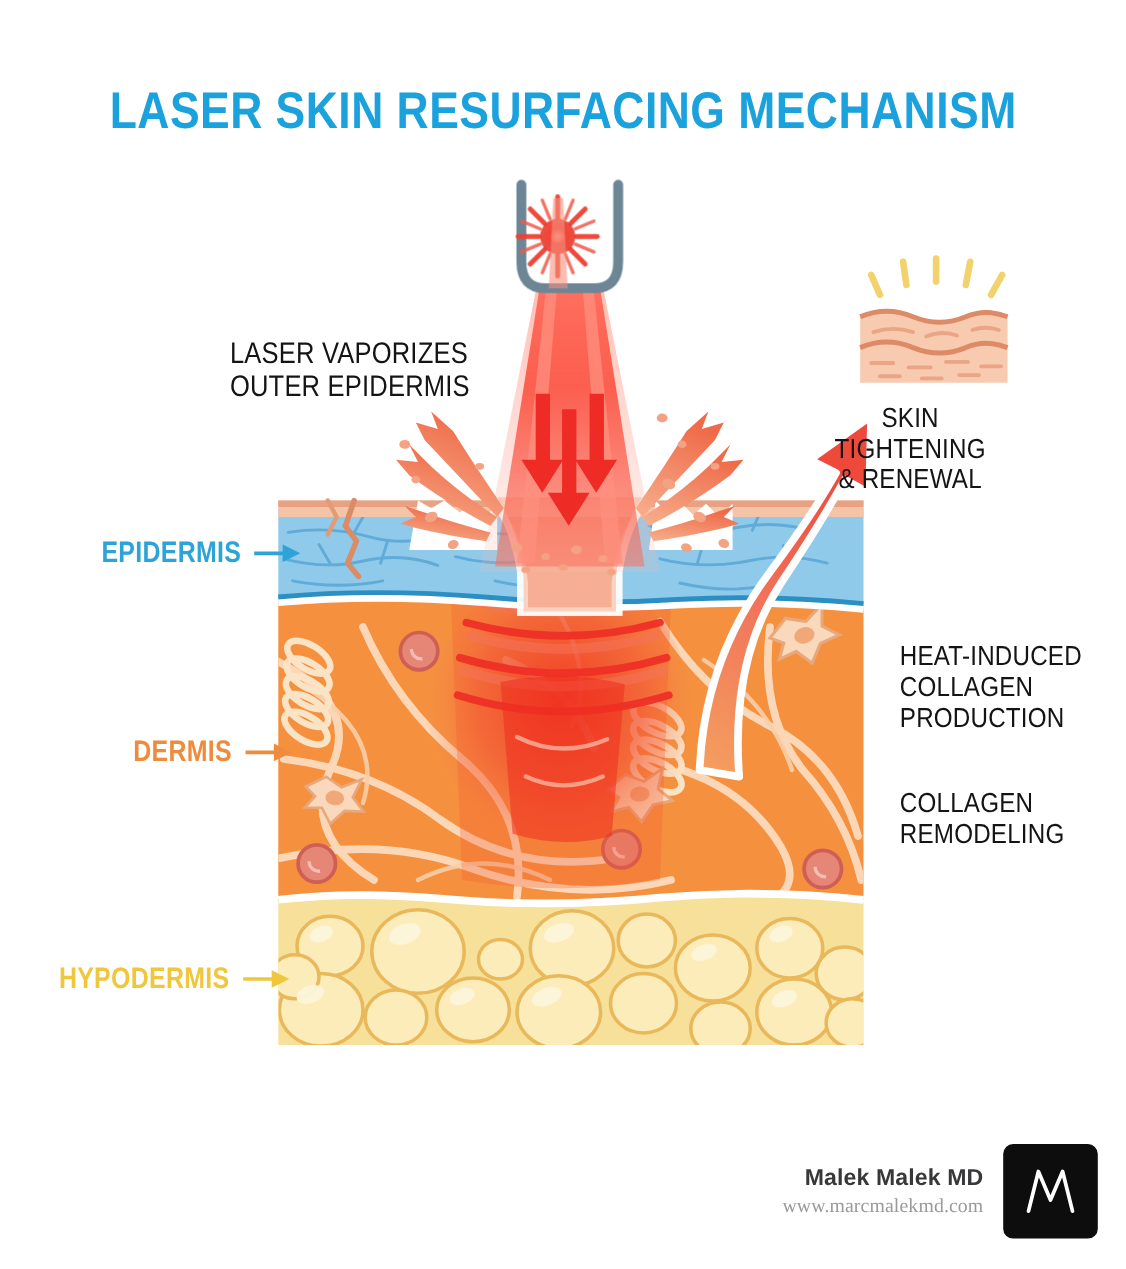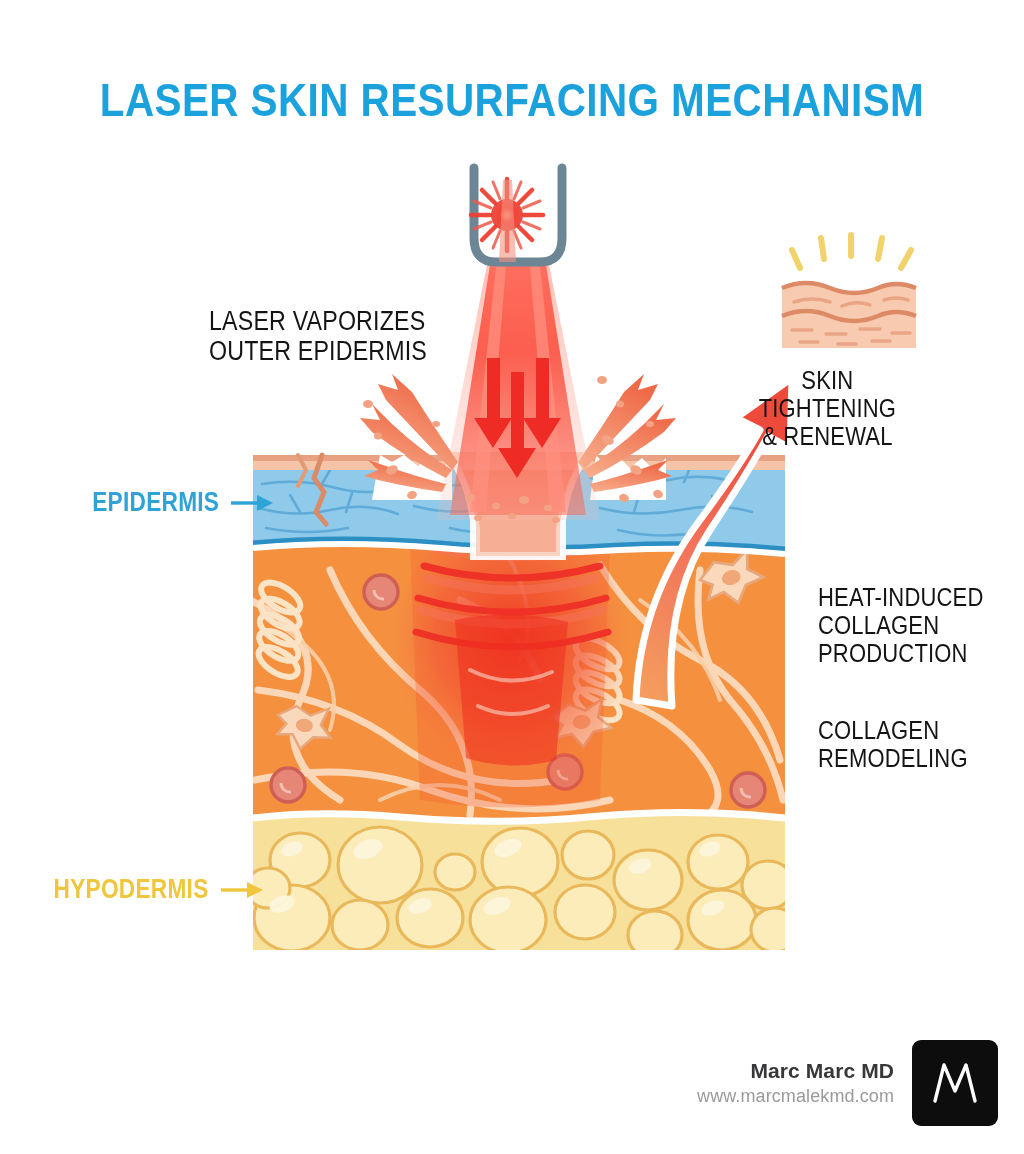--- a/index.html
+++ b/index.html
@@ -114,21 +114,21 @@
   }
   #footer-text { text-align: right; }
   #footer-name {
     font-family: "Liberation Sans", sans-serif;
     font-weight: bold;
     font-size: 21px;
     color: #38383a;
     letter-spacing: 0.1px;
   }
   #footer-url {
-    font-family: Liberation Sans, sans-serif;
+    font-family: Liberation Serif, serif;
     font-weight: normal;
     font-size: 18px;
     color: #9a9a9c;
     margin-top: 3px;
     letter-spacing: 0.1px;
   }
   #footer-logo {
     width: 86px;
     height: 86px;
     background: #0d0d0d;
@@ -506,20 +506,27 @@
   <div id="title" class="cond">LASER SKIN RESURFACING MECHANISM</div>
 
   <div class="layer-label" id="label-epidermis">
     <span class="txt">EPIDERMIS</span>
     <svg width="42" height="22" viewBox="0 0 42 22">
       <line x1="0" y1="11" x2="28" y2="11" stroke="#2ea3d8" stroke-width="3.4"></line>
       <path d="M26,3 L42,11 L26,19 Z" fill="#2ea3d8"></path>
     </svg>
   </div>
 
+  <div class="layer-label" id="label-dermis">
+    <span class="txt">DERMIS</span>
+    <svg width="42" height="22" viewBox="0 0 42 22">
+      <line x1="0" y1="11" x2="28" y2="11" stroke="#ef8b3c" stroke-width="3.4"></line>
+      <path d="M26,3 L42,11 L26,19 Z" fill="#ef8b3c"></path>
+    </svg>
+  </div>
 
   <div class="layer-label" id="label-hypodermis">
     <span class="txt">HYPODERMIS</span>
     <svg width="42" height="22" viewBox="0 0 42 22">
       <line x1="0" y1="11" x2="28" y2="11" stroke="#efc63c" stroke-width="3.4"></line>
       <path d="M26,3 L42,11 L26,19 Z" fill="#efc63c"></path>
     </svg>
   </div>
 
   <div class="callout" id="callout-vaporize">LASER VAPORIZES
@@ -530,21 +537,21 @@
 
   <div class="callout" id="callout-heat">HEAT-INDUCED
 COLLAGEN
 PRODUCTION</div>
 
   <div class="callout" id="callout-remodel">COLLAGEN
 REMODELING</div>
 
   <div id="footer">
     <div id="footer-text">
-      <div id="footer-name">Marc Marc MD</div>
+      <div id="footer-name">Malek Malek MD</div>
       <div id="footer-url">www.marcmalekmd.com</div>
     </div>
     <div id="footer-logo">
       <svg width="56" height="56" viewBox="0 0 56 56">
         <path d="M8,46 L17,10 L28,36 L39,10 L48,46" fill="none" stroke="#ffffff" stroke-width="3.4" stroke-linecap="round" stroke-linejoin="round"></path>
       </svg>
     </div>
   </div>
 
 </div>

